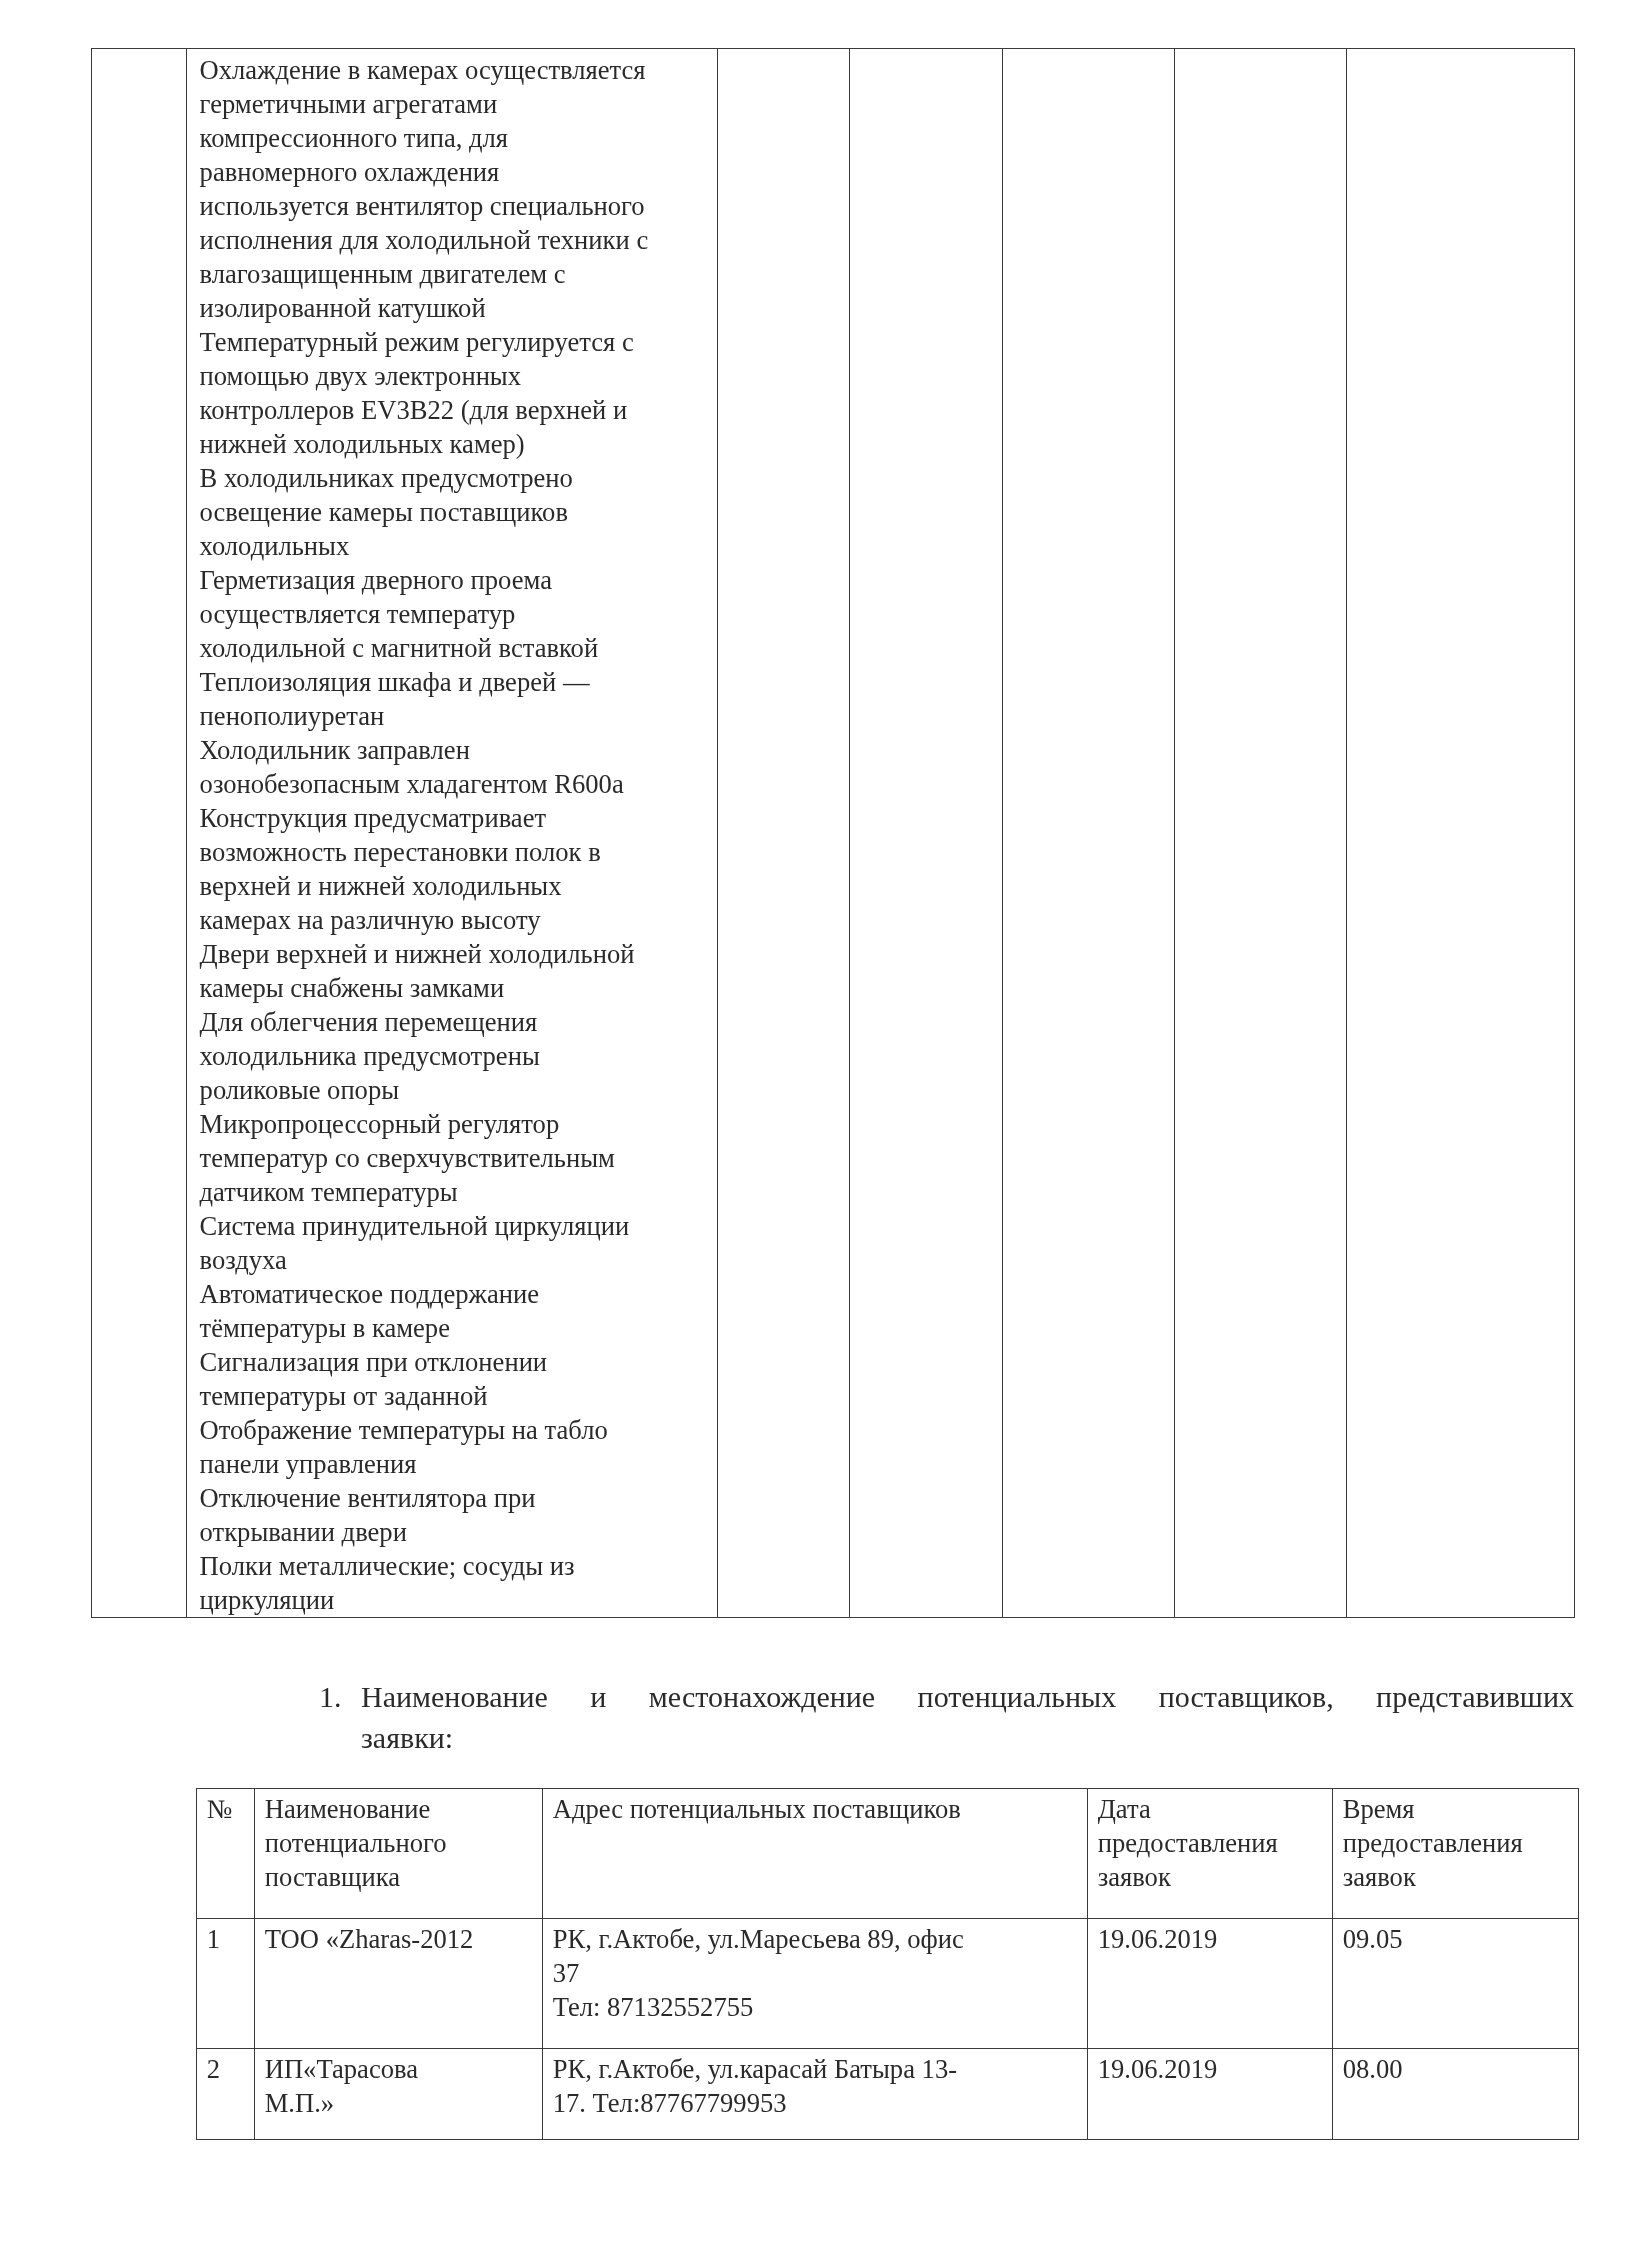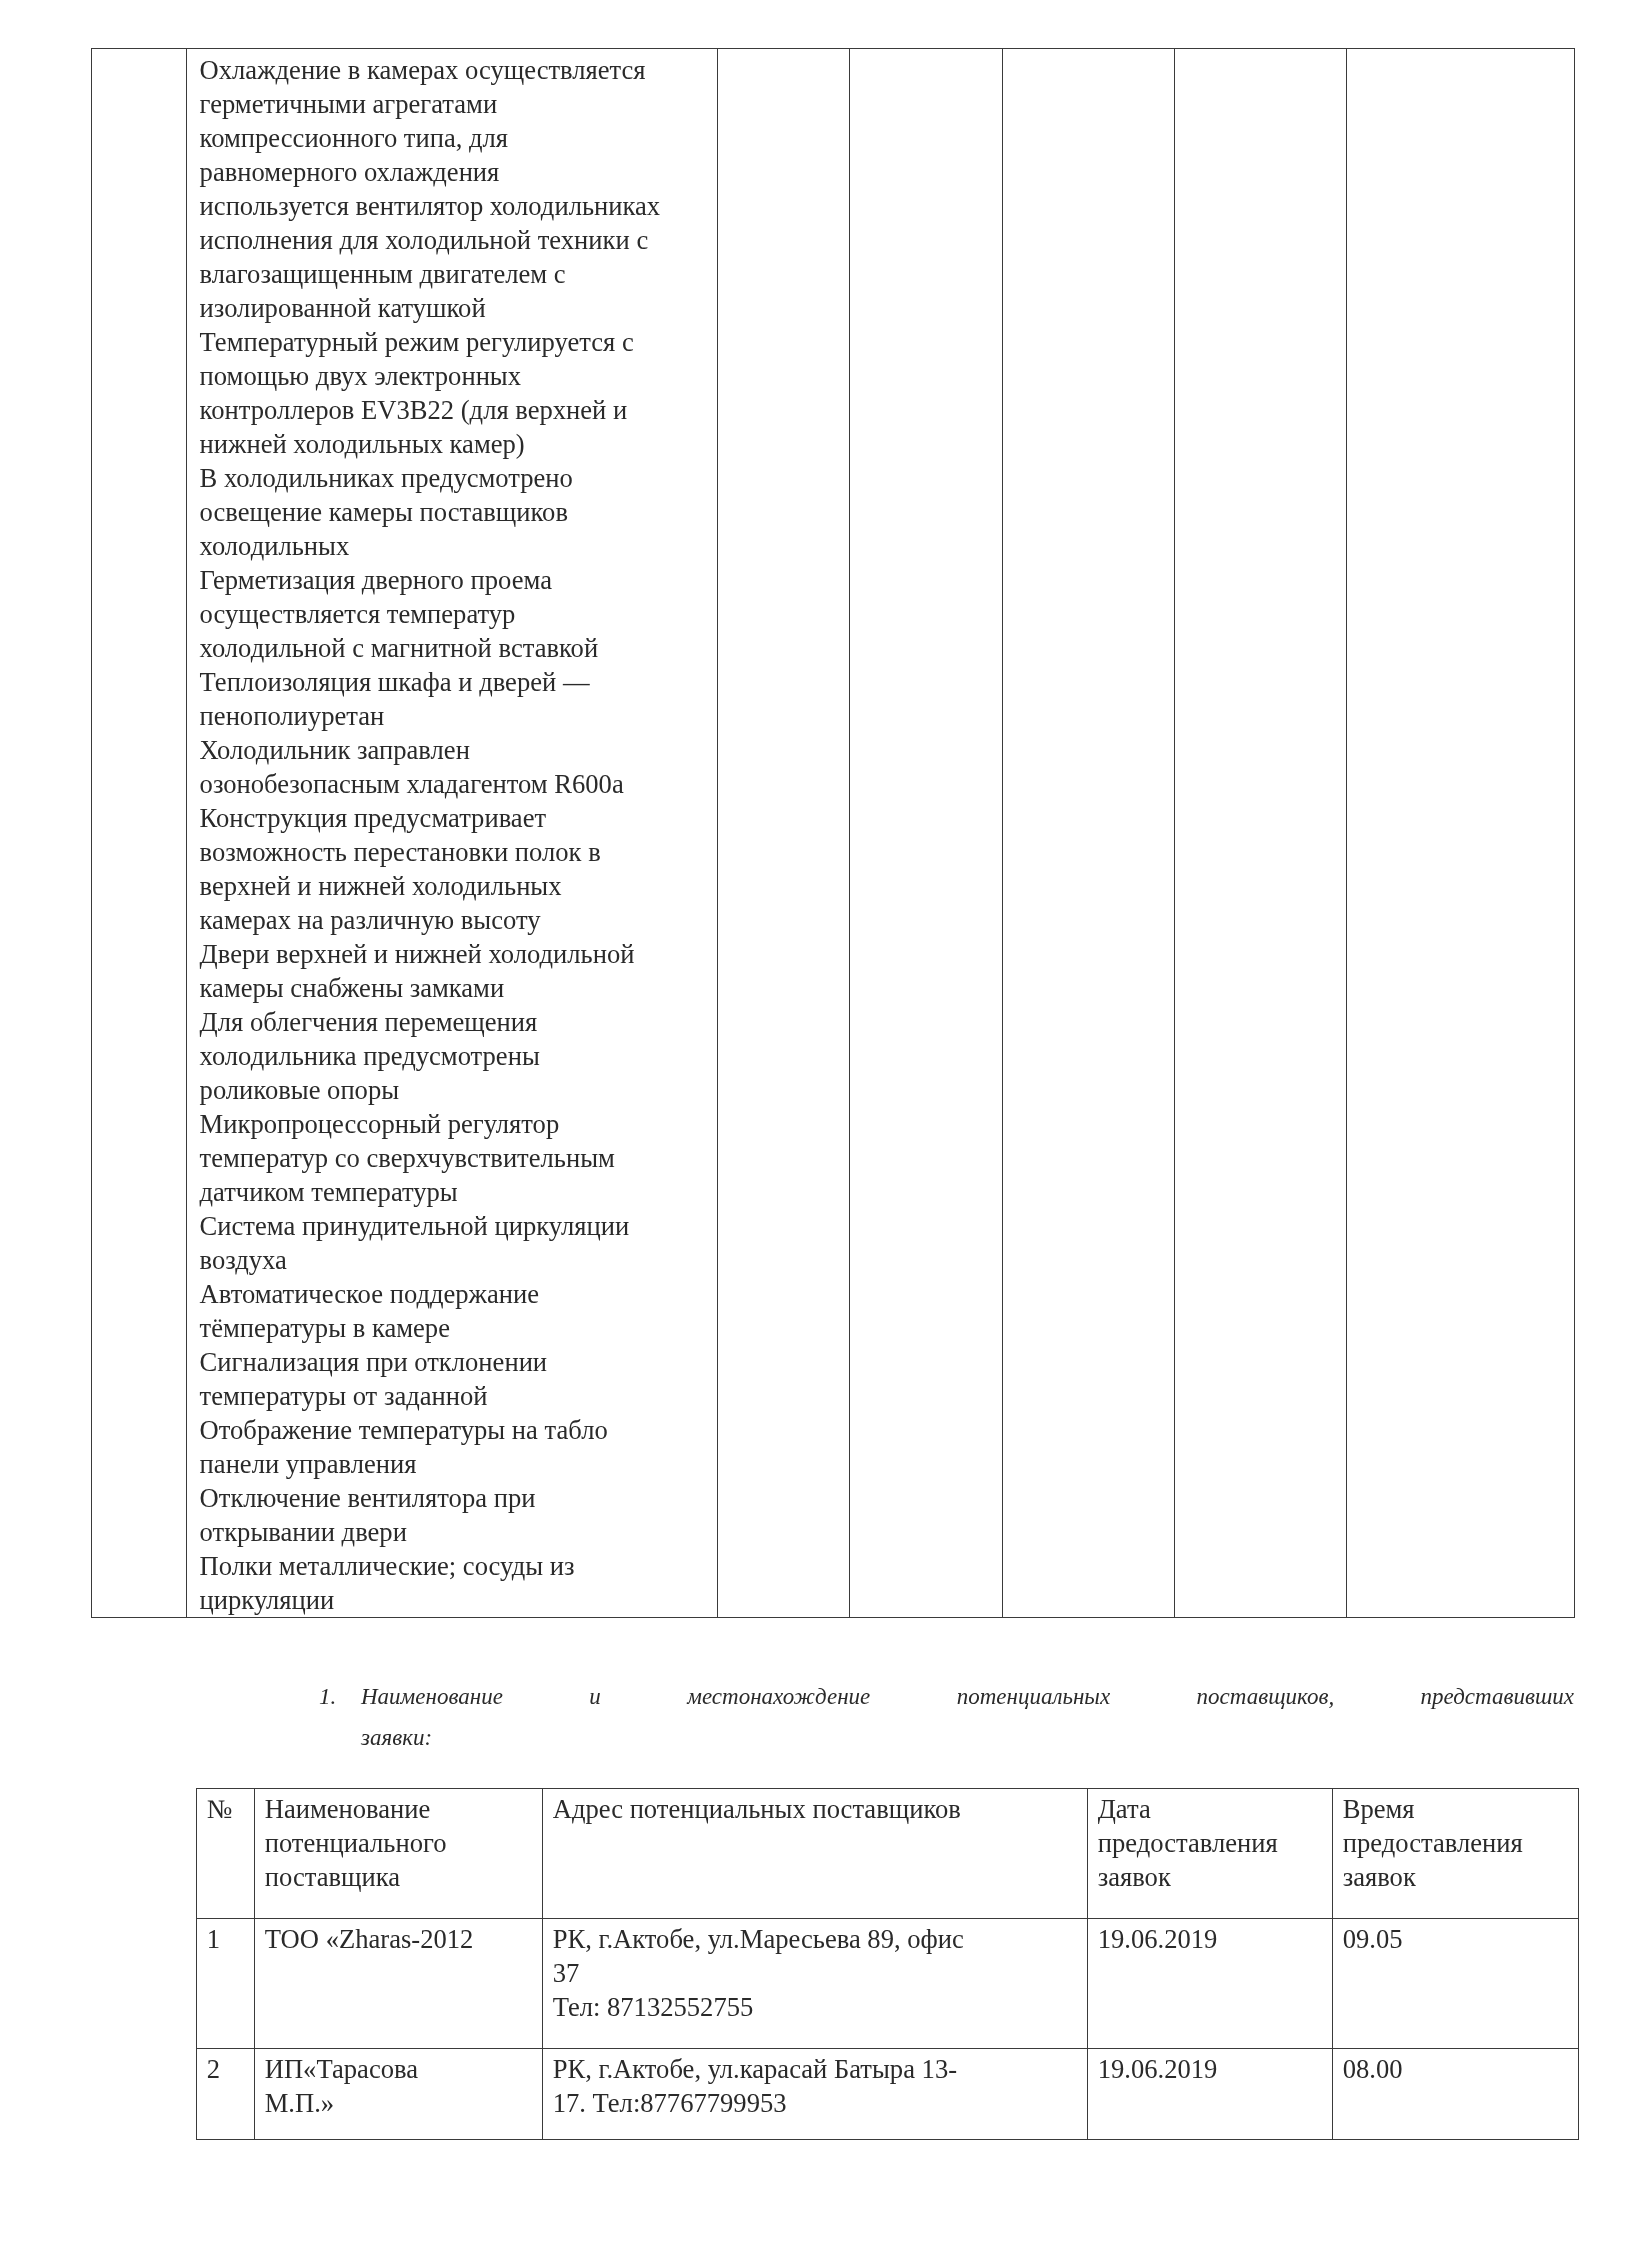--- a/index.html
+++ b/index.html
@@ -12,21 +12,21 @@
   .t1 {
     position:absolute; left:91px; top:48px; width:1482px;
     border-collapse:collapse; table-layout:fixed;
   }
   .t1 td { border:1.9px solid #3a3a3a; vertical-align:top; padding:0; }
   .t1 .desc { padding:3.9px 7.7px 0 12.6px; }
   .spec-line { display:block; font-size:26.6px; line-height:34px; white-space:nowrap; }
   
   .section-heading {
     position:absolute; left:319px; top:1678px; width:1255px;
-    font-size:23px; line-height:37px; text-align:justify;font-style:italic;
+    font-size:30px; line-height:37px; text-align:justify;
   }
   .section-heading .num { display:inline-block; width:42px; }
   .section-heading .l2 { display:block; padding-left:42px; margin-top:4px; }
   .section-heading .l1 { display:block; text-align:justify; text-align-last:justify; }
   
   .t2 {
     position:absolute; left:196px; top:1788px; width:1382px;
     border-collapse:collapse; table-layout:fixed;
   }
   .t2 td { border:1.9px solid #3a3a3a; vertical-align:top; padding:2.9px 7.7px 0 9.7px;
@@ -53,21 +53,21 @@
         <col style="width:228px">
     </colgroup>
     <tbody>
         <tr style="height:1562px">
       <td></td>
       <td class="desc">
         <span class="spec-line">Охлаждение в камерах осуществляется</span>
         <span class="spec-line">герметичными агрегатами</span>
         <span class="spec-line">компрессионного типа, для</span>
         <span class="spec-line">равномерного охлаждения</span>
-        <span class="spec-line">используется вентилятор холодильниках</span>
+        <span class="spec-line">используется вентилятор специального</span>
         <span class="spec-line">исполнения для холодильной техники с</span>
         <span class="spec-line">влагозащищенным двигателем с</span>
         <span class="spec-line">изолированной катушкой</span>
         <span class="spec-line">Температурный режим регулируется с</span>
         <span class="spec-line">помощью двух электронных</span>
         <span class="spec-line">контроллеров EV3B22 (для верхней и</span>
         <span class="spec-line">нижней холодильных камер)</span>
         <span class="spec-line">В холодильниках предусмотрено</span>
         <span class="spec-line">освещение камеры поставщиков</span>
         <span class="spec-line">холодильных</span>

